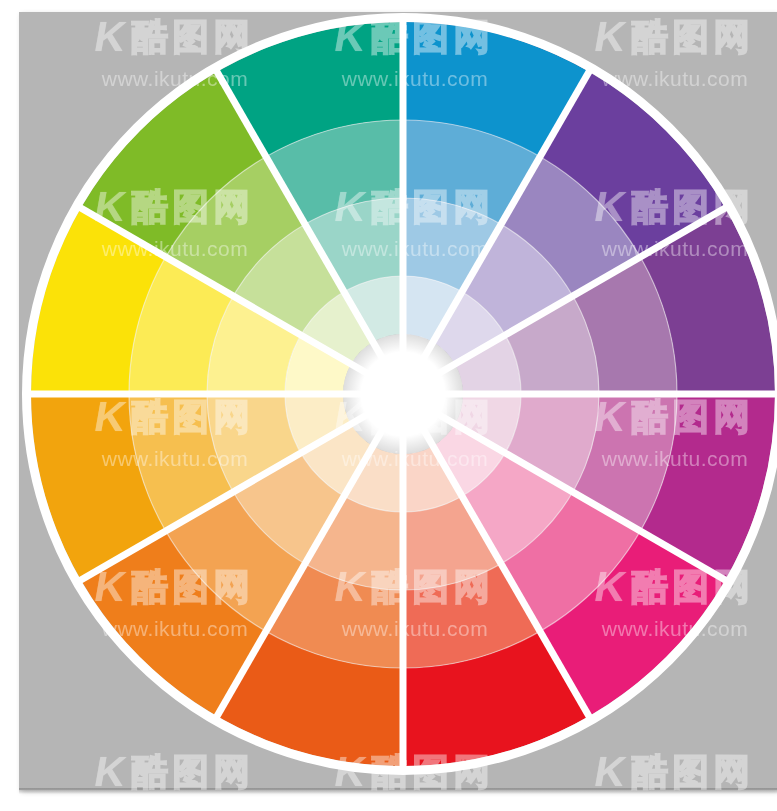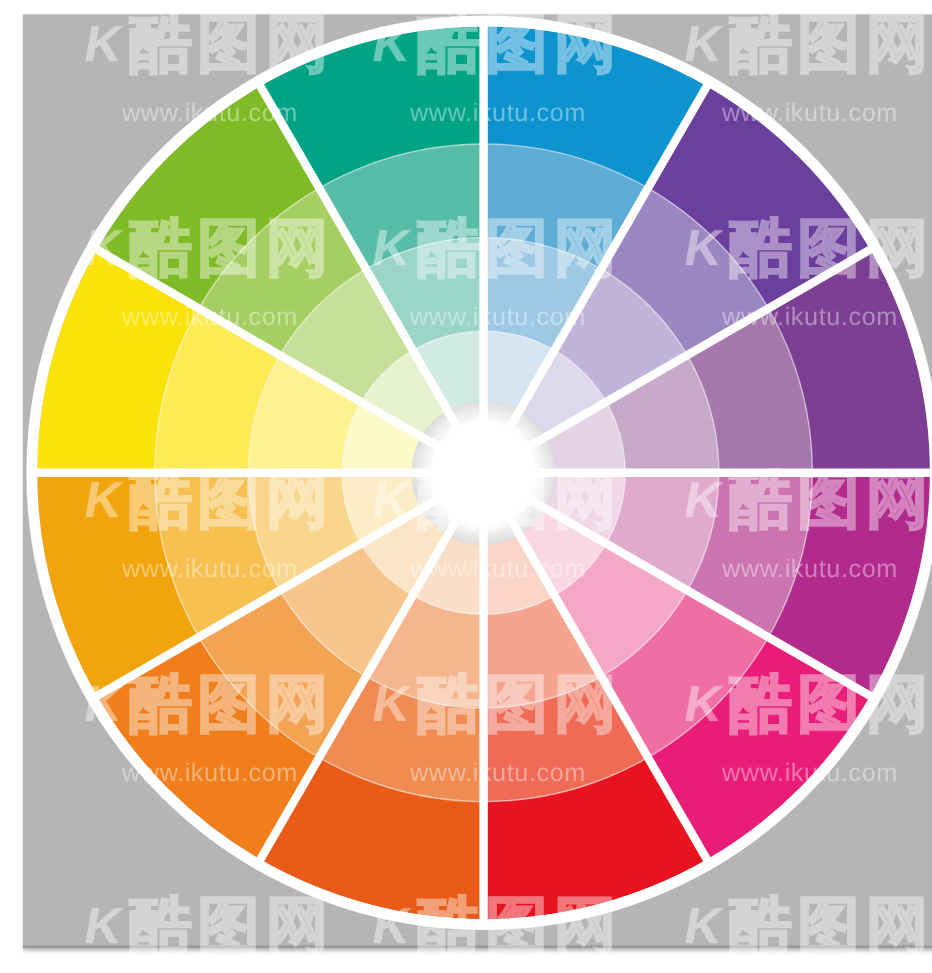--- a/index.html
+++ b/index.html
@@ -67,34 +67,34 @@
   .wm .wm-k {
     font-size: 42px;
     font-weight: bold;
     color: #ffffff;
     line-height: 1;
     margin-right: 6px;
     transform: skewX(-10deg);
     text-shadow: 0 0 1px rgba(255,255,255,0.6);
   }
   .wm .wm-cn {
-    font-size: 52px;
+    font-size: 36px;
     letter-spacing: 5px;
     color: transparent;
     -webkit-text-stroke: 2px #ffffff;
     font-weight: bold;
     line-height: 1;
   }
   .wm .wm-url {
     text-align: center;
     font-size: 21px;
     color: #ffffff;
     letter-spacing: 0.5px;
     line-height: 1;
-    margin-top: 20px;
+    margin-top: 4px;
     opacity: 0.95;
   }
 </style>
 </head>
 <body>
 
 <div id="stage">
 
   <div id="card"></div>
   <div id="card-shadow-bottom"></div>

